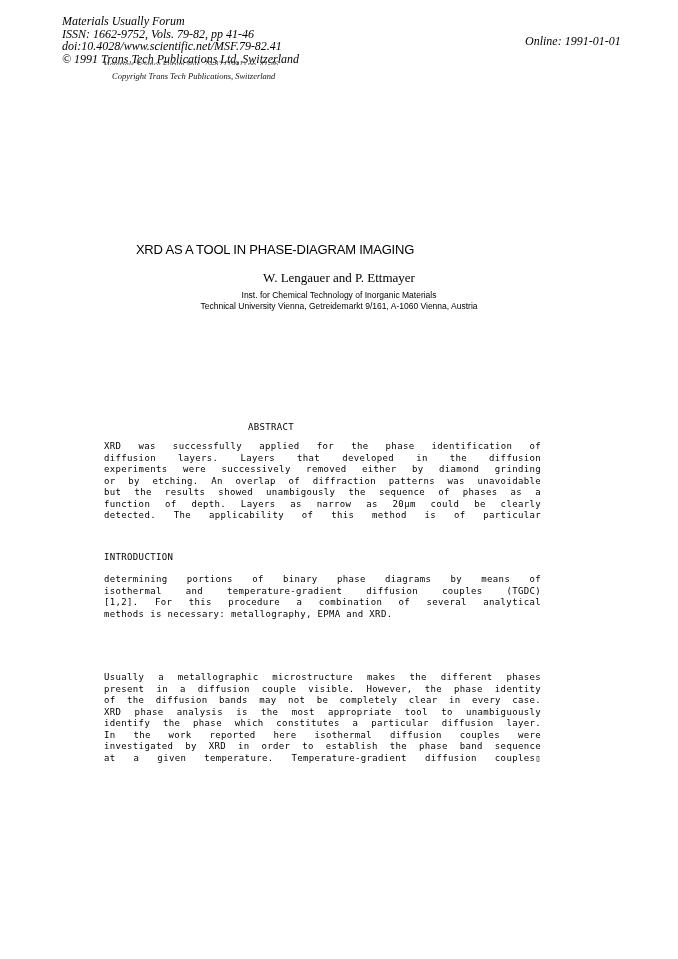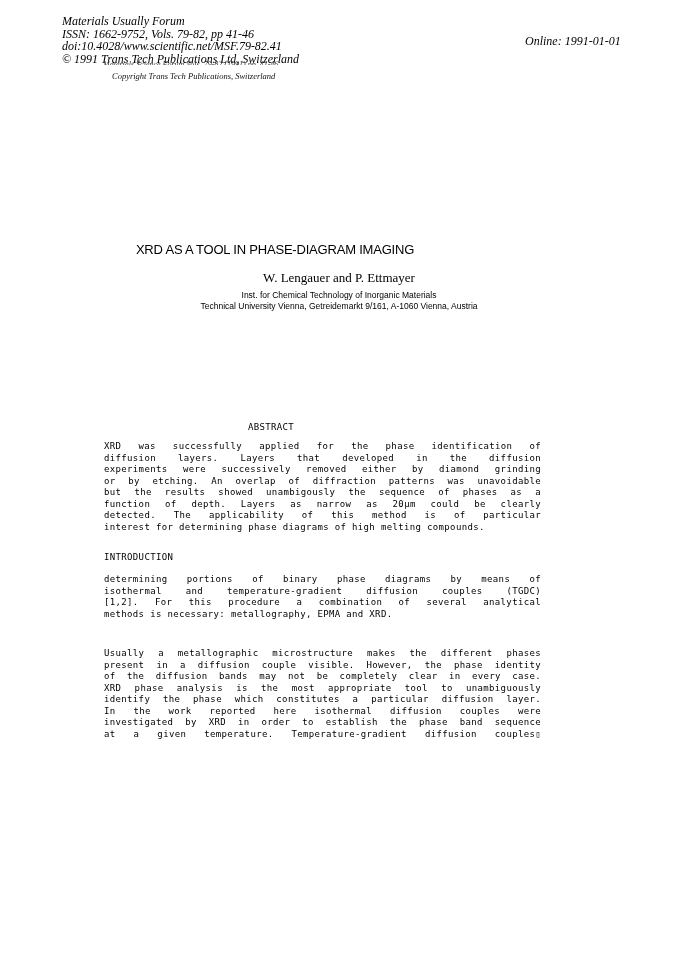--- a/index.html
+++ b/index.html
@@ -16,21 +16,21 @@
   .affil1 { top: 290px; }
   .affil2 { top: 301px; }
   .mono { font-family: "DejaVu Sans Mono", monospace; font-size: 9px; letter-spacing: 0.35px; }
   .abs-head { position: absolute; left: 0; width: 542px; top: 422px; text-align: center; }
   .para { position: absolute; left: 104px; width: 437px; }
   .para .ln { display: block; height: 11.5px; line-height: 11.5px; text-align: justify; text-align-last: justify; white-space: nowrap; overflow: hidden; }
   .para .ln.last { text-align-last: left; }
   .abstract { top: 441px; }
   .intro-head { position: absolute; left: 104px; top: 552px; }
   .intro-p1 { top: 574px; }
-  .intro-p2 { top: 648px; }
+  .intro-p2 { top: 672px; }
 </style>
 </head>
 <body>
 
 <div class="hdr hdr-left">
   <div class="hdr-line">Materials Usually Forum</div>
   <div class="hdr-line">ISSN: 1662-9752, Vols. 79-82, pp 41-46</div>
   <div class="hdr-line">doi:10.4028/www.scientific.net/MSF.79-82.41</div>
   <div class="hdr-line">© 1991 Trans Tech Publications Ltd, Switzerland</div>
 </div>
@@ -46,21 +46,20 @@
 
 <div class="mono abs-head">ABSTRACT</div>
 <div class="mono para abstract">
   <span class="ln">XRD was successfully applied for the phase identification of</span>
   <span class="ln">diffusion layers. Layers that developed in the diffusion</span>
   <span class="ln">experiments were successively removed either by diamond grinding</span>
   <span class="ln">or by etching. An overlap of diffraction patterns was unavoidable</span>
   <span class="ln">but the results showed unambigously the sequence of phases as a</span>
   <span class="ln">function of depth. Layers as narrow as 20µm could be clearly</span>
   <span class="ln">detected. The applicability of this method is of particular</span>
-  <span class="ln last">interest for determining phase diagrams of high melting compounds.</span>
 </div>
 
 <div class="mono intro-head">INTRODUCTION</div>
 <div class="mono para intro-p1">
   <span class="ln">determining portions of binary phase diagrams by means of</span>
   <span class="ln">isothermal and temperature-gradient diffusion couples (TGDC)</span>
   <span class="ln">[1,2]. For this procedure a combination of several analytical</span>
   <span class="ln last">methods is necessary: metallography, EPMA and XRD.</span>
 </div>
 <div class="mono para intro-p2">

